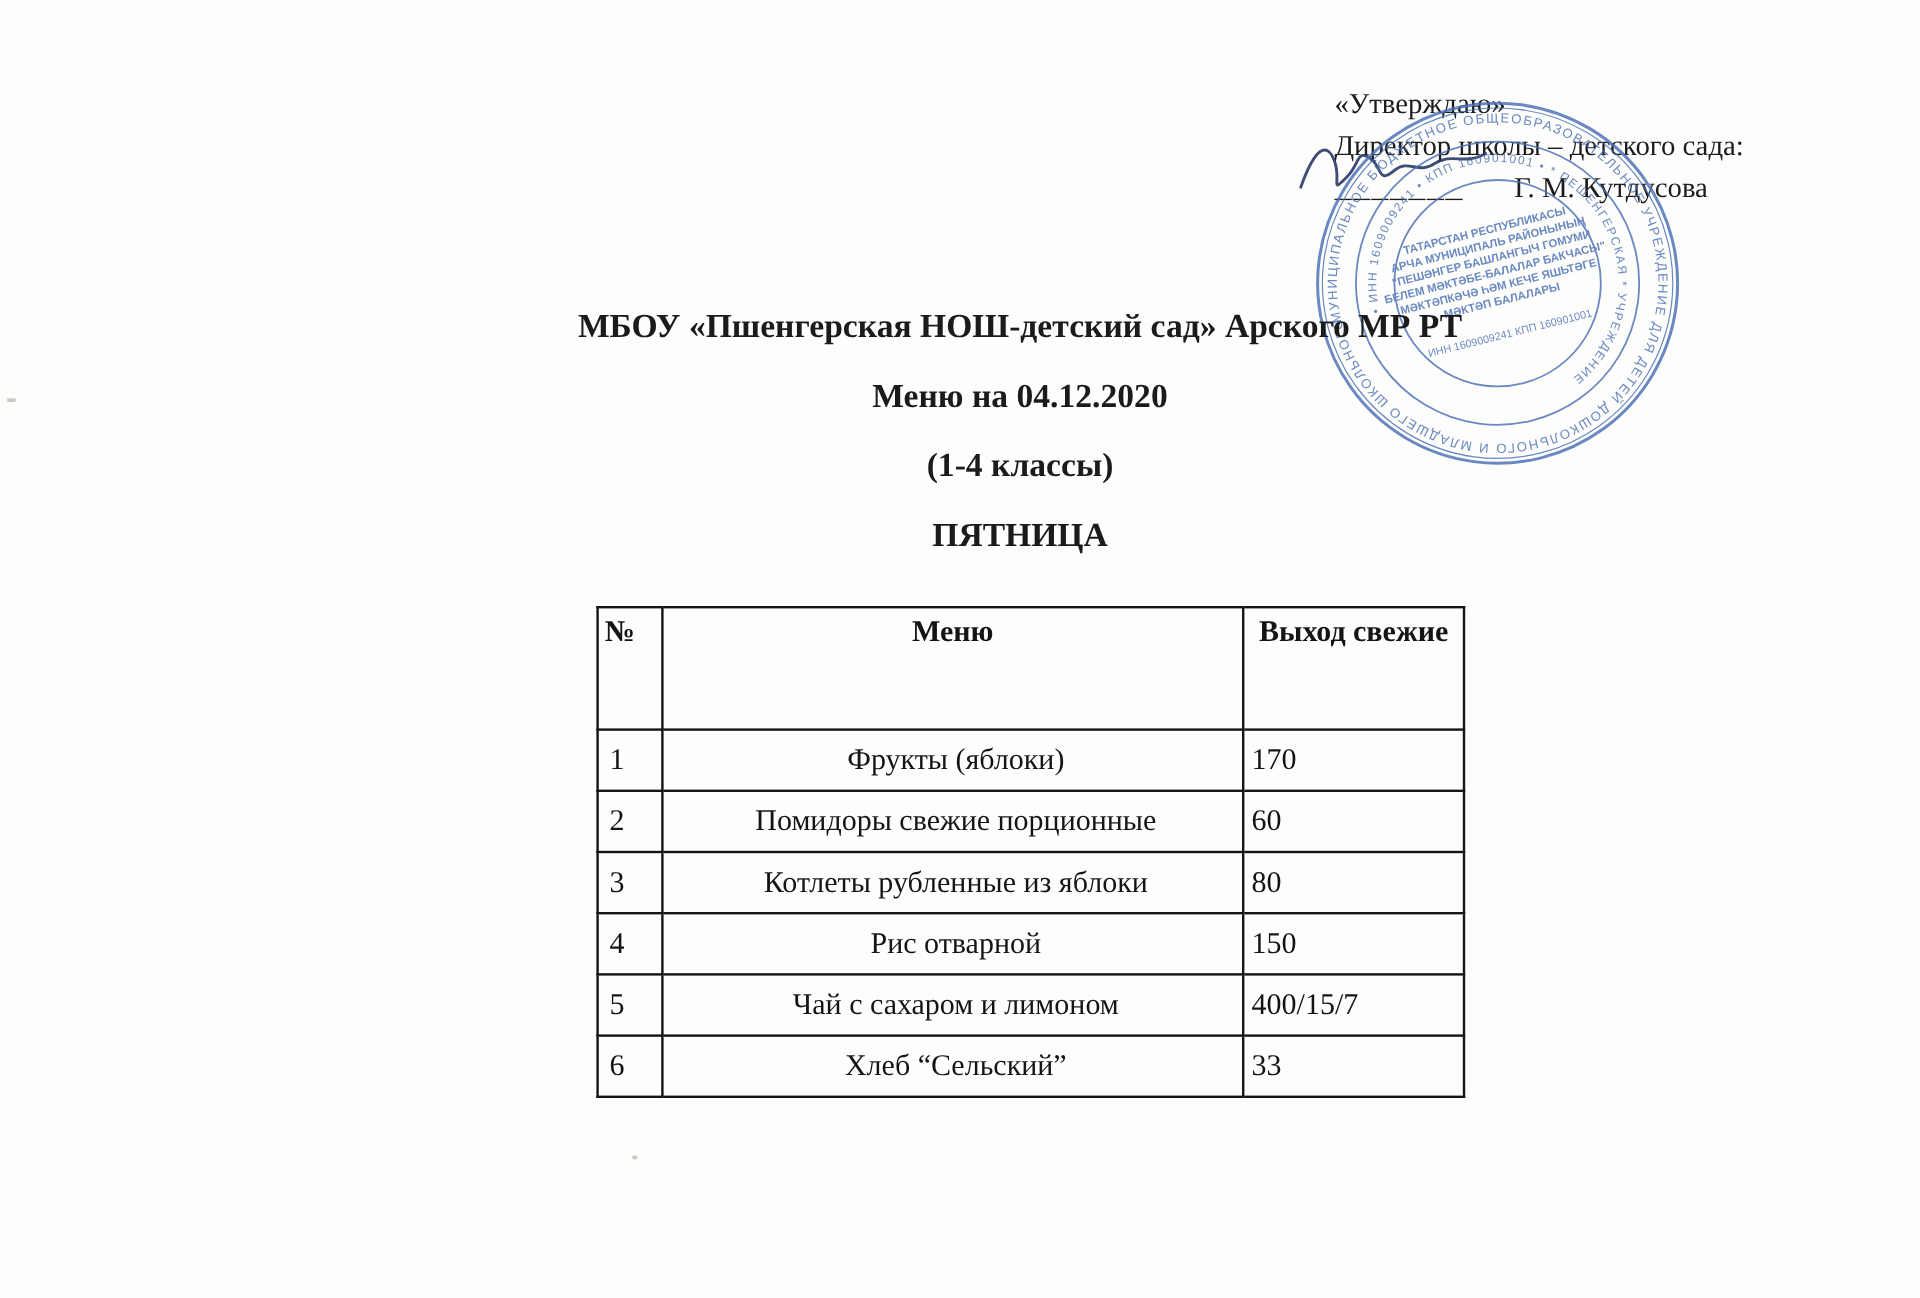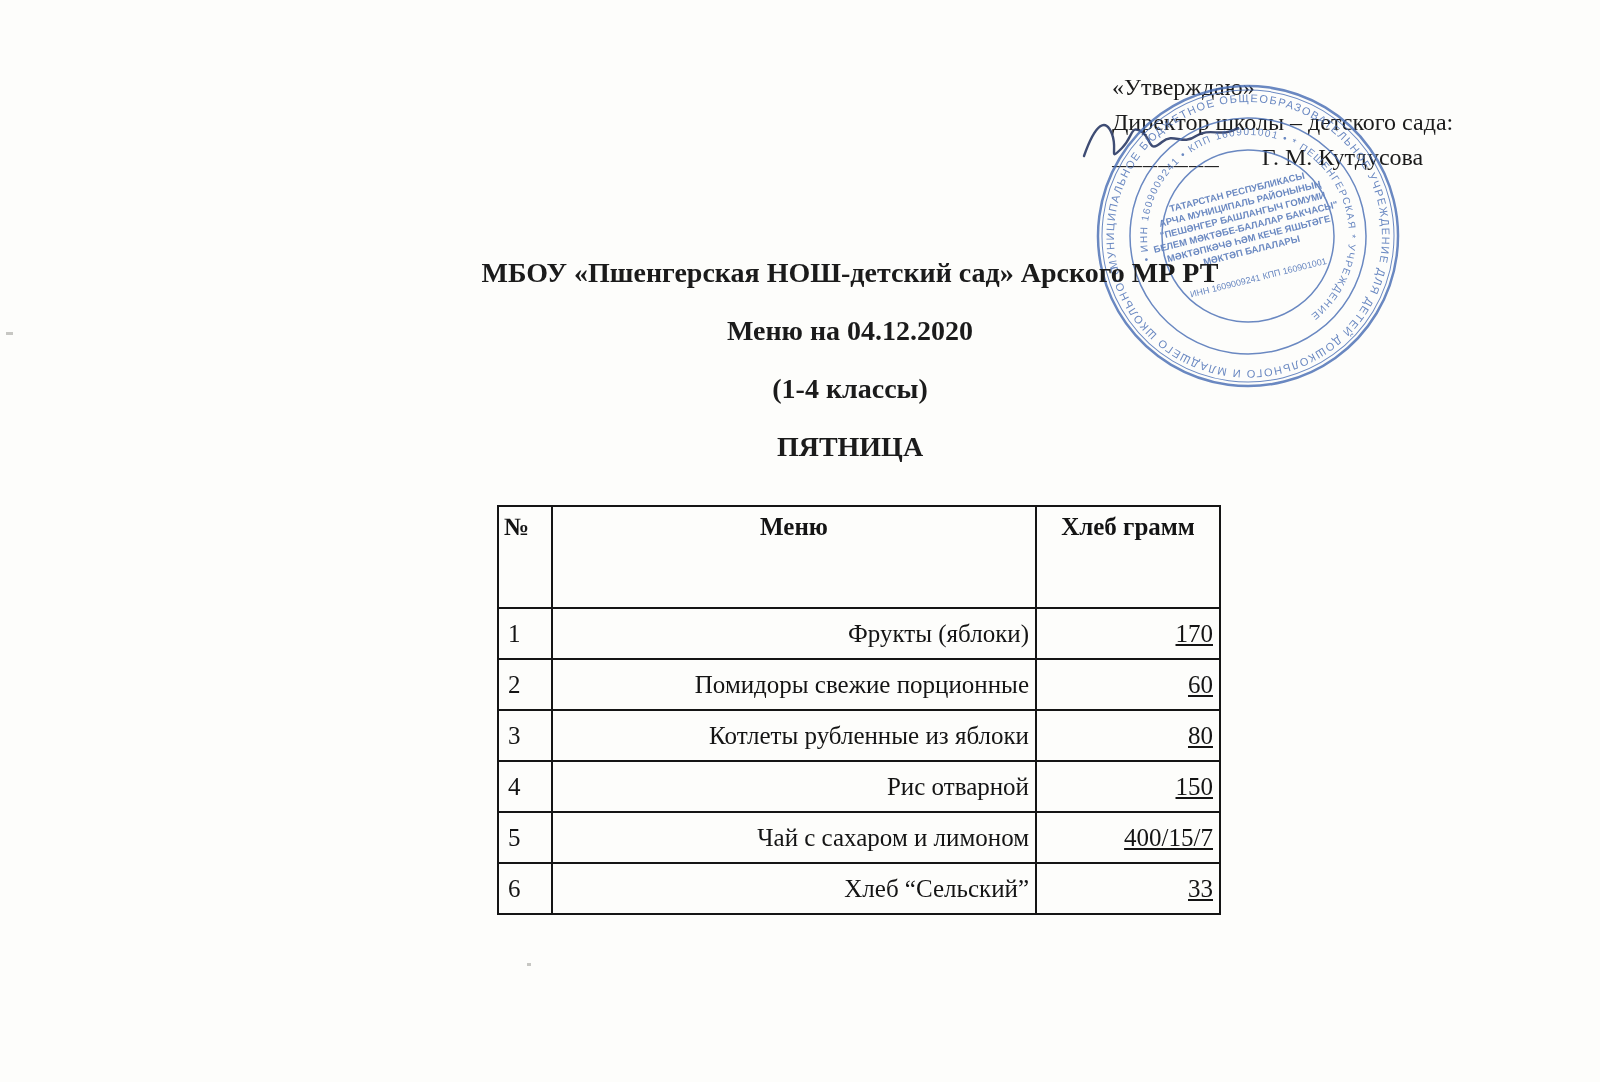--- a/index.html
+++ b/index.html
@@ -38,22 +38,22 @@
     border:2px solid #151515;
     padding:2px 6px;
   }
   .menu-table th{
     height:92px;vertical-align:top;padding-top:6px;
     font-weight:bold;
   }
   .menu-table th.col-num{text-align:left;padding-left:5px;}
   .menu-table td{height:45px;}
   .menu-table td.cell-num{text-align:left;padding-left:9px;}
-  .menu-table td.cell-menu{text-align:right;padding-left:11px;}
-  .menu-table td.cell-weight{text-align:right;text-decoration:underline;}
+  .menu-table td.cell-menu{text-align:center;padding-left:11px;}
+  .menu-table td.cell-weight{text-align:left;}
   
   .stamp{
     position:absolute;left:1088px;top:76px;
     width:320px;height:320px;
     transform:rotate(-14deg);
     opacity:.82;
   }
   .stamp-line{fill:none;stroke:#4a6fb5;}
   .stamp-text{fill:#4a6fb5;font-family:"Liberation Sans", sans-serif;letter-spacing:1.4px;}
   .stamp-center-text{fill:#4a6fb5;font-family:"Liberation Sans", sans-serif;}
@@ -112,21 +112,21 @@
   <table class="menu-table">
     <colgroup>
       <col style="width:54px">
       <col style="width:484px">
       <col style="width:184px">
     </colgroup>
     <thead>
       <tr>
         <th class="col-num">№</th>
         <th>Меню</th>
-        <th>Хлеб грамм</th>
+        <th>Выход свежие</th>
       </tr>
     </thead>
     <tbody>
       <tr>
         <td class="cell-num">1</td>
         <td class="cell-menu">Фрукты (яблоки)</td>
         <td class="cell-weight">170</td>
       </tr>
       <tr>
         <td class="cell-num">2</td>

